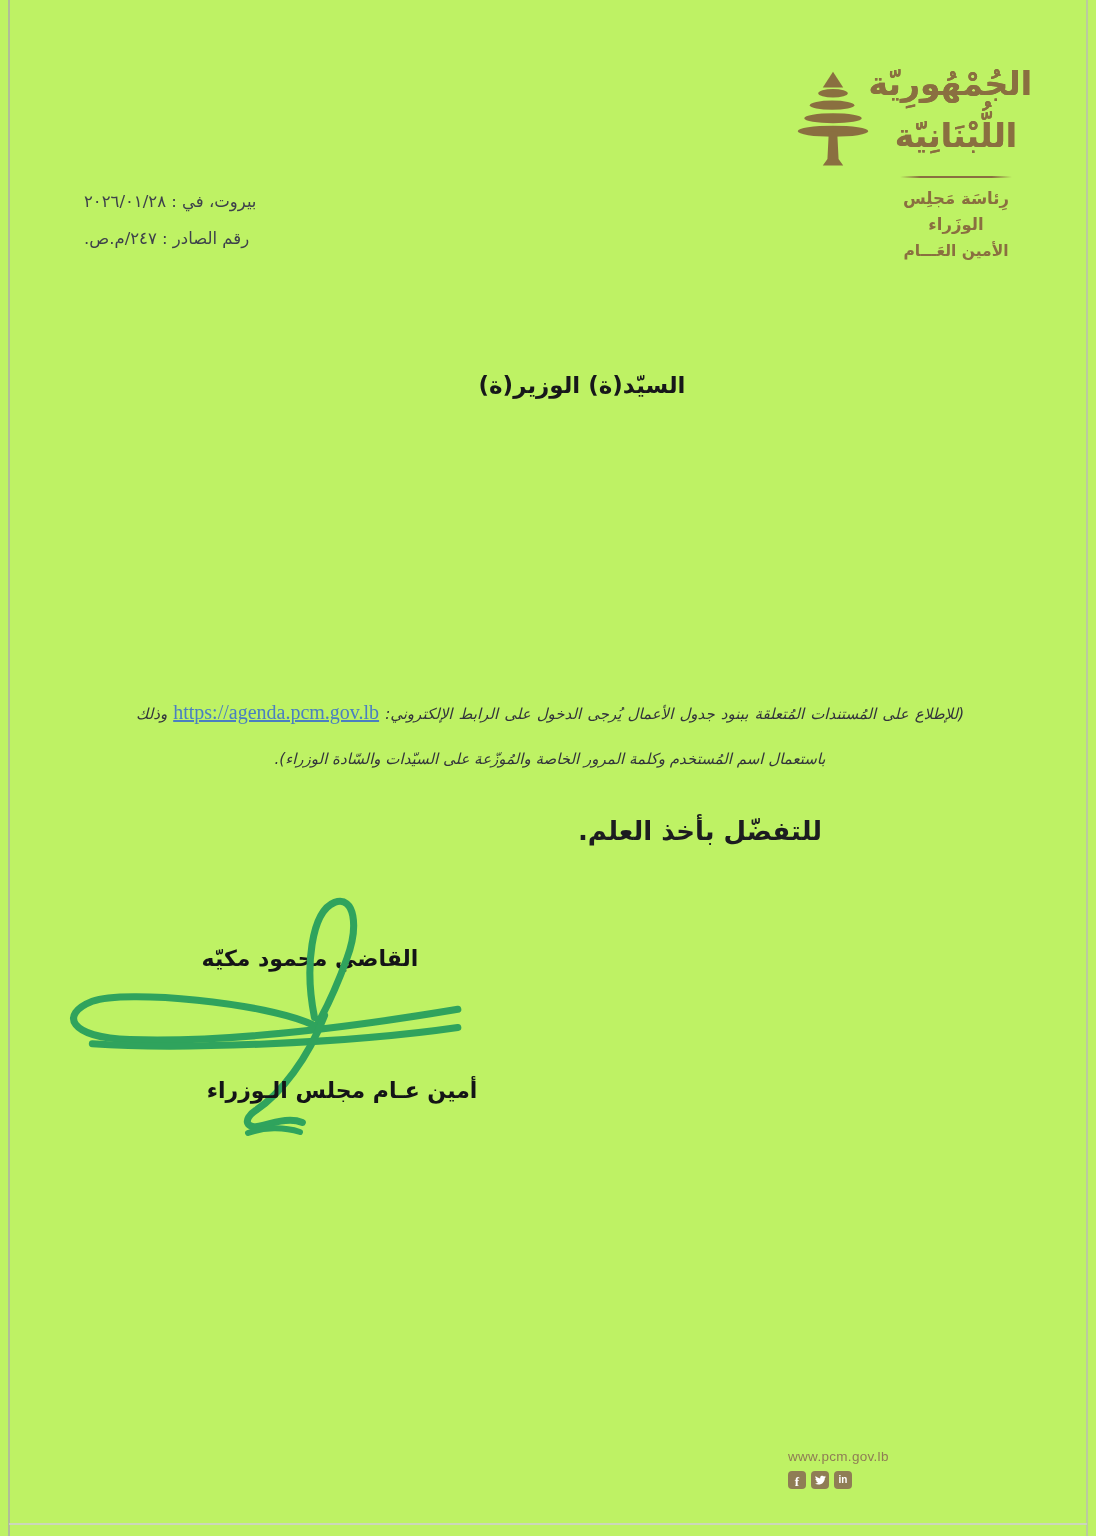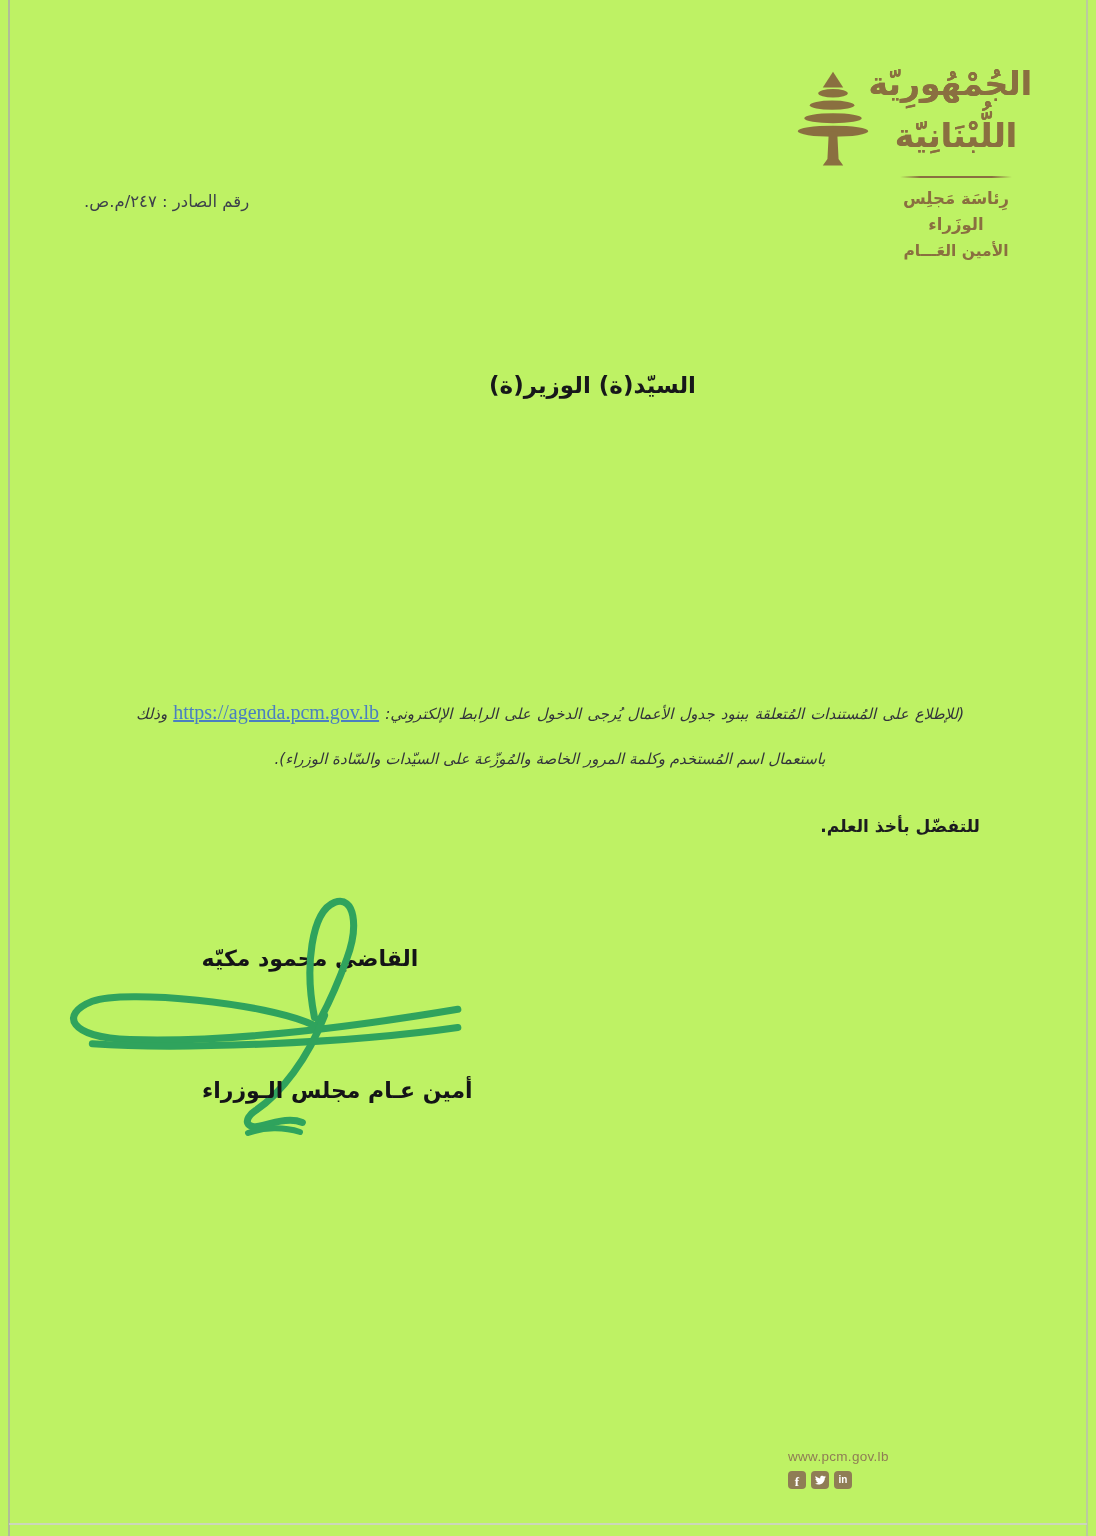--- a/index.html
+++ b/index.html
@@ -27,48 +27,48 @@
   .lh-divider{width:112px;height:2px;margin:4px 20px 8px;border-radius:2px;
     background:linear-gradient(to right,rgba(138,111,64,0),var(--gold) 18%,var(--gold) 82%,rgba(138,111,64,0));}
   .lh-org{width:152px;text-align:center;color:var(--gold);font-size:16.5px;font-weight:bold;line-height:26px;}
   .lh-dept{width:152px;text-align:center;color:var(--gold);font-size:15.5px;font-weight:bold;line-height:26px;}
 
   
   .ref-block{position:absolute;top:183px;left:84px;width:252px;direction:rtl;text-align:left;
     color:var(--ref-ink);font-size:16.5px;line-height:37px;}
 
   
-  .recipient{position:absolute;top:372px;left:468px;width:228px;direction:rtl;text-align:right;
+  .recipient{position:absolute;top:372px;left:468px;width:228px;direction:rtl;text-align:center;
     font-size:23px;font-weight:bold;color:#17171a;}
 
   
   .body-par{position:absolute;top:503px;left:130px;right:130px;direction:rtl;
     font-size:19.5px;line-height:70px;color:#202024;}
   .b-line1{text-align:justify;text-align-last:justify;padding-right:42px;white-space:nowrap;}
   .b-line2{text-align:right;}
   .bold{font-weight:bold;}
 
   
   .note{position:absolute;top:690px;left:136px;right:132px;direction:rtl;
     font-size:15px;line-height:45px;color:#33343b;}
   .n-line1{text-align:justify;text-align-last:justify;white-space:nowrap;}
   .n-line2{text-align:center;}
   .it{font-style:italic;}
   .link{color:var(--link);text-decoration:underline;direction:ltr;unicode-bidi:embed;
     font-style:normal;font-size:20px;font-family:Liberation Serif, serif;}
 
   
-  .closing{position:absolute;top:816px;right:116px;left:420px;direction:rtl;text-align:right;
-    font-size:17px;font-weight:bold;color:#1c1c20;}
+  .closing{position:absolute;top:816px;right:116px;left:420px;direction:rtl;text-align:center;
+    font-size:26px;font-weight:bold;color:#1c1c20;}
 
   
   .sig-area{position:absolute;top:940px;left:52px;width:470px;height:250px;}
   .sig-name{position:absolute;left:133px;top:6px;width:250px;direction:rtl;text-align:center;
     font-size:22px;font-weight:bold;color:#141417;}
-  .sig-title{position:absolute;left:150px;top:138px;width:280px;direction:rtl;text-align:left;
+  .sig-title{position:absolute;left:150px;top:138px;width:280px;direction:rtl;text-align:center;
     font-size:22px;font-weight:bold;color:#141417;}
   .sig-scribble{position:absolute;left:2px;top:-44px;width:424px;height:258px;}
   .sig-scribble path{stroke:var(--green);fill:none;stroke-width:7;stroke-linecap:round;}
   .sig-underline{position:absolute;left:192px;top:184px;width:60px;height:14px;}
   .sig-underline path{stroke:var(--green);fill:none;stroke-width:6;stroke-linecap:round;}
 
   
   .footer{position:absolute;left:788px;top:1449px;direction:ltr;}
   .site{font-family:"Liberation Sans",sans-serif;font-size:13.5px;color:var(--gold-light);letter-spacing:.3px;}
   .socials{display:flex;gap:5px;margin-top:7px;}
@@ -102,20 +102,21 @@
         <ellipse cx="50" cy="66" rx="38" ry="6"></ellipse>
         <path d="M45.5,66 L54.5,66 L56,96 L61,103 L39,103 L44,96 Z"></path>
       </svg>
     </div>
     <div class="lh-divider"></div>
     <div class="lh-org">رِئاسَة مَجلِس الوزَراء</div>
     <div class="lh-dept">الأمين العَـــام</div>
   </header>
 
   <div class="ref-block">
+    <div>بيروت، في : ٢٠٢٦/٠١/٢٨</div>
     <div>رقم الصادر : ٢٤٧/م.ص.</div>
   </div>
 
   <div class="recipient">السيّد(ة) الوزير(ة)</div>
 
   <div class="body-par">
   </div>
 
   <div class="note">
     <div class="n-line1"><span class="it">(للإطلاع على المُستندات المُتعلقة ببنود جدول الأعمال يُرجى الدخول على الرابط الإلكتروني: </span><a class="link" href="#">https://agenda.pcm.gov.lb</a><span class="it"> وذلك</span></div>

